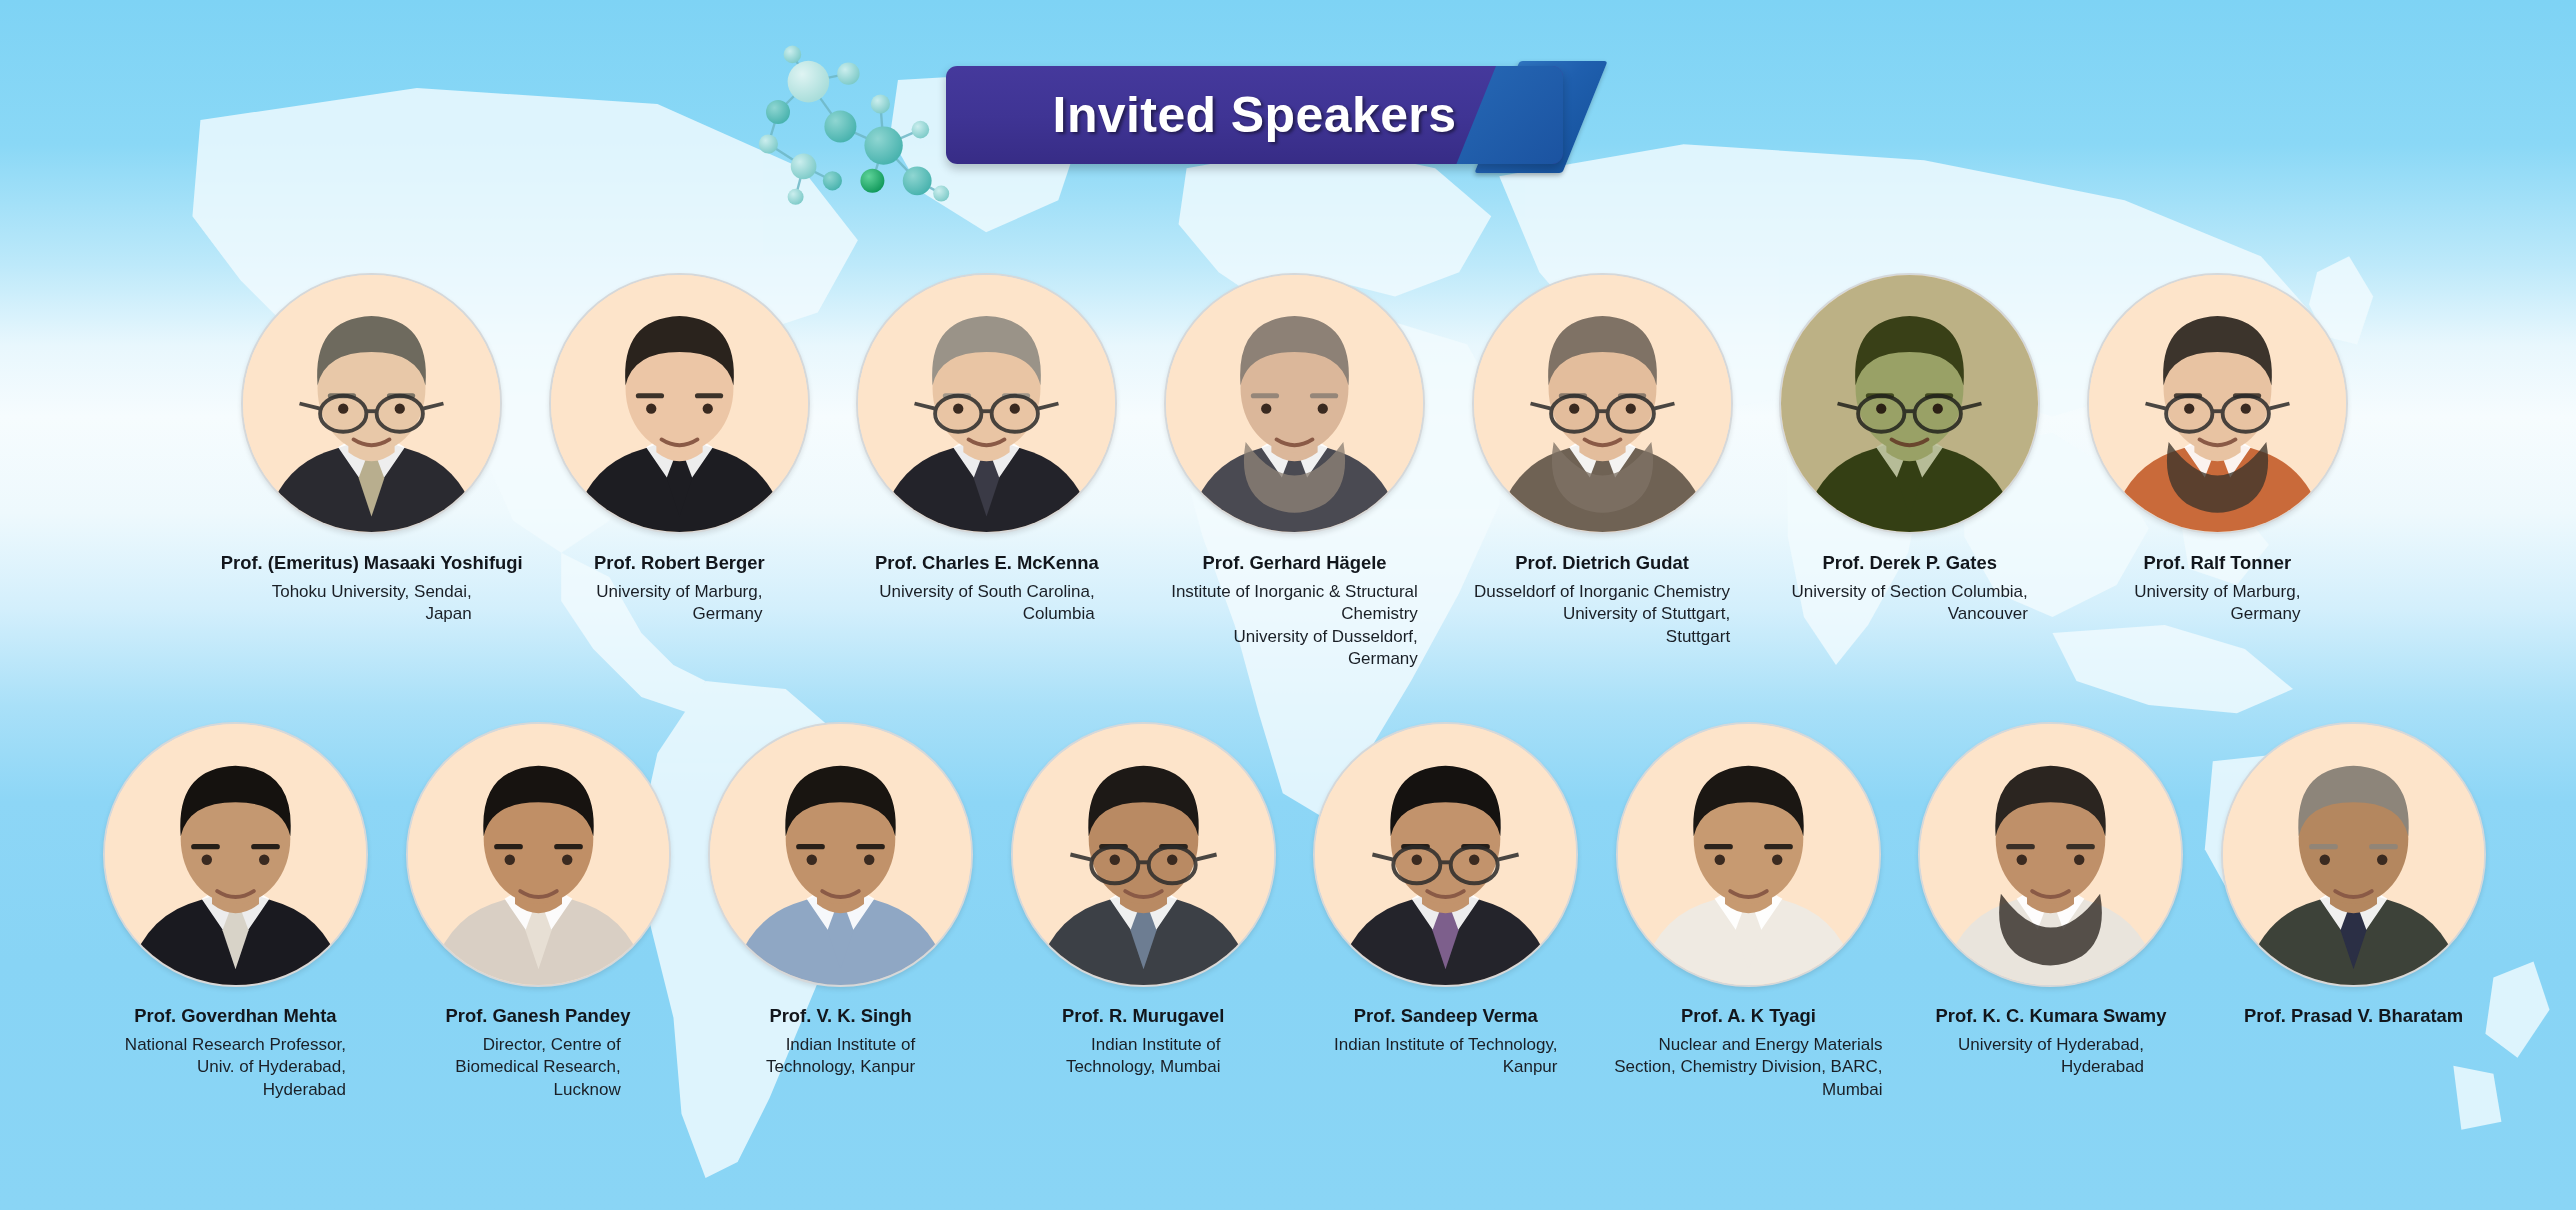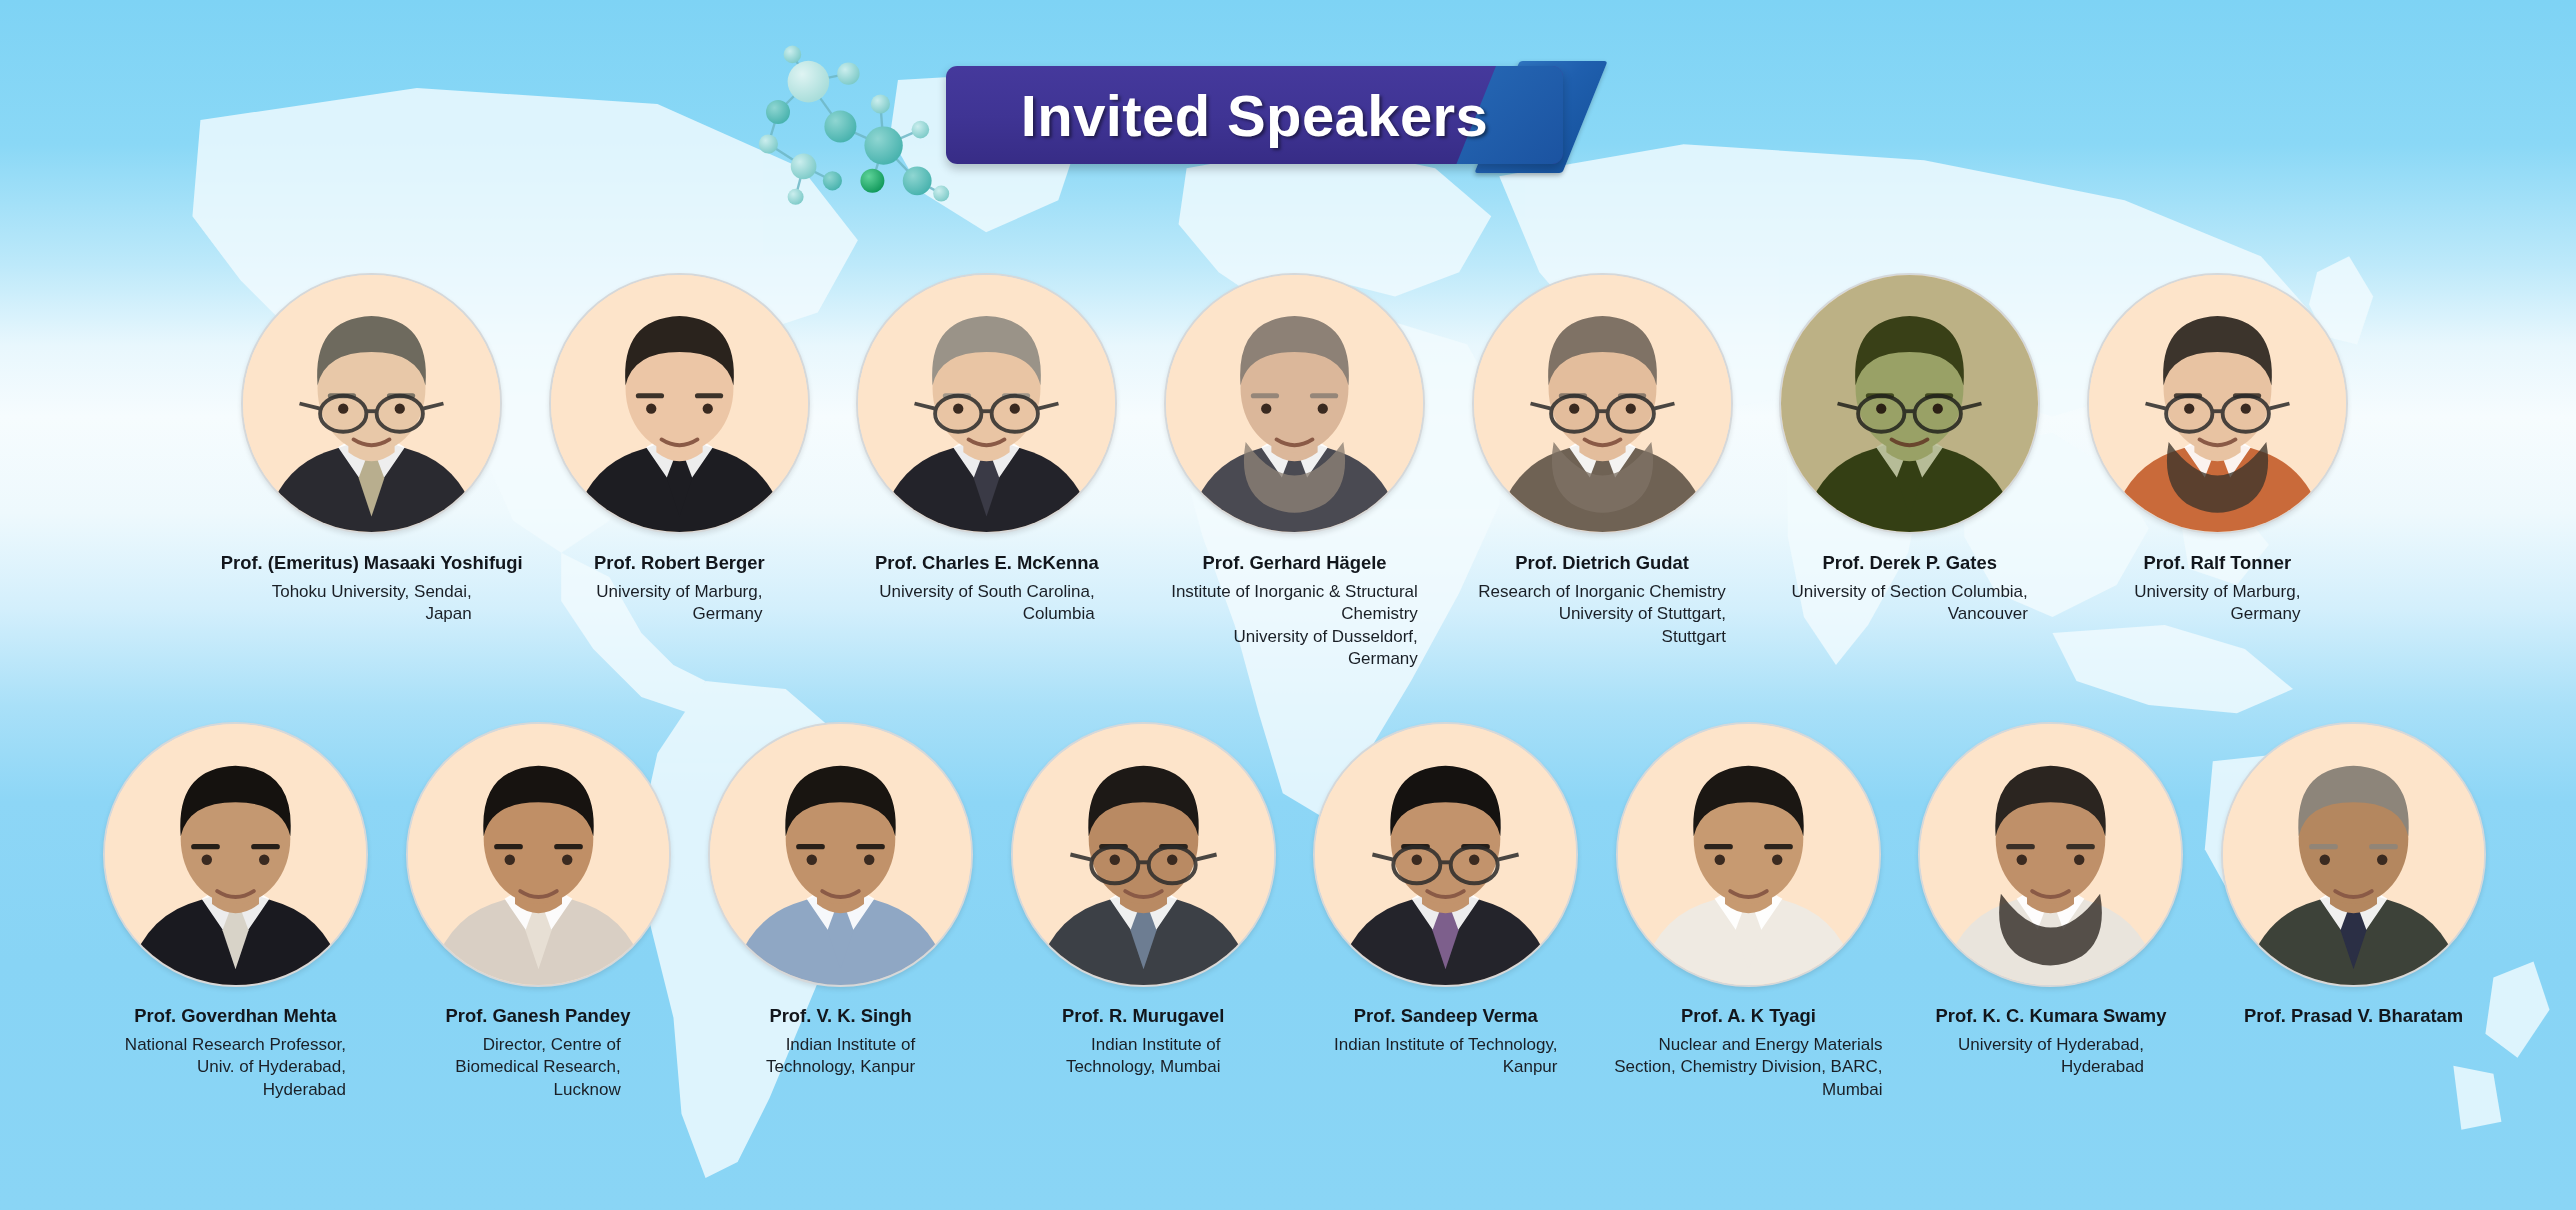--- a/index.html
+++ b/index.html
@@ -88,21 +88,21 @@
     position: absolute;
     right: -32px; top: -24px;
     width: 120px; height: 152px;
     background: linear-gradient(120deg, rgba(35,104,180,.95), rgba(24,82,159,.95));
     transform: skewX(-22deg);
   }
   #banner-title {
     position: relative;
     z-index: 3;
     color: #ffffff;
-    font-size: 58px;
+    font-size: 50px;
     font-weight: bold;
     letter-spacing: 0.4px;
     text-shadow: 2.4px 2.4px 3.2px rgba(0,0,0,.45);
     white-space: nowrap;
   }
 
   
   .row {
     position: absolute;
     display: flex;
@@ -437,21 +437,21 @@
       <ellipse cx="122" cy="108" rx="18" ry="14"></ellipse>
       <line x1="96" y1="106" x2="104" y2="106"></line>
       <line x1="60" y1="104" x2="44" y2="100"></line>
       <line x1="140" y1="104" x2="156" y2="100"></line>
     </g>
 
   </svg>
         </div>
         <div class="sp-name">Prof. Dietrich Gudat</div>
         <div class="sp-aff">
-          <span>Research of Inorganic Chemistry</span>
+          <span>Dusseldorf of Inorganic Chemistry</span>
           <span>University of Stuttgart,</span>
           <span>Stuttgart</span>
         </div>
       </div>
       <div class="speaker">
         <div class="avatar">
   <svg viewBox="0 0 200 200" preserveAspectRatio="xMidYMid slice">
     <rect width="200" height="200" fill="#f7e3d0"></rect>
 
     <path d="M16 200 q10 -48 48 -62 l36 -12 l36 12 q38 14 48 62 Z" fill="#44511f"></path>

